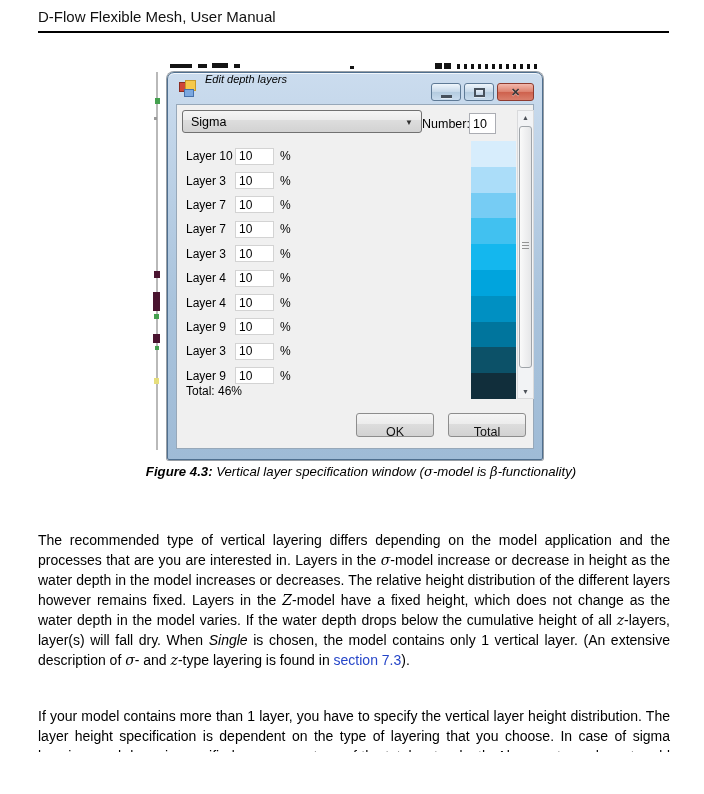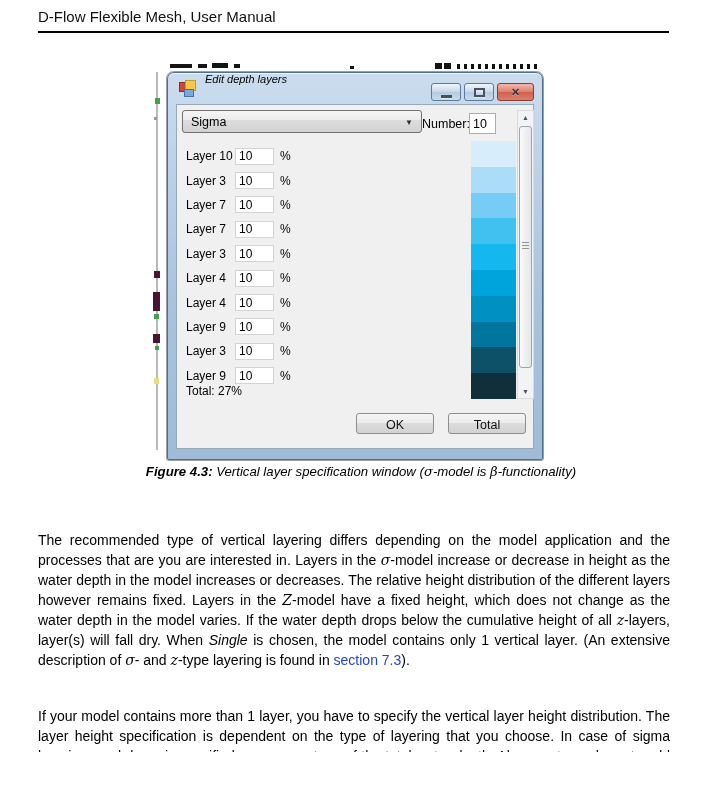--- a/index.html
+++ b/index.html
@@ -87,21 +87,21 @@
   .sb-up{position:absolute;top:3px;left:0;right:0;text-align:center;font-size:7px;color:#4d5259;}
   .sb-down{position:absolute;bottom:3px;left:0;right:0;text-align:center;font-size:7px;color:#4d5259;}
   .sb-thumb{position:absolute;left:1px;top:15px;width:13px;height:242px;box-sizing:border-box;
             background:linear-gradient(90deg,#fafafa,#e5e6e8);border:1px solid #9fa4a9;border-radius:3px;}
   .grip{position:absolute;left:2px;top:50%;margin-top:-5px;width:7px;height:9px;
         background:repeating-linear-gradient(#949494 0 1px,transparent 1px 3px);}
 
   
   .btn{position:absolute;top:308px;width:78px;height:21px;font-size:12.5px;color:#111;
        background:linear-gradient(#f5f5f5,#ececec 45%,#dddddd 45%,#d2d2d2);
-       border:1px solid #8d8d8d;border-radius:3px;font-family:inherit;padding:4px;}
+       border:1px solid #8d8d8d;border-radius:3px;font-family:inherit;padding:11px;}
   .btn.ok{left:179px;}
   .btn.cancel{left:271px;}
 
   
   .caption{position:absolute;left:0;top:464px;width:704px;text-align:center;
            font-size:13.2px;font-style:italic;color:#000;padding-left:9px;}
   .seg-caption-label{font-weight:bold;}
   .para{position:absolute;left:38px;width:632px;font-size:14px;line-height:20px;
         text-align:justify;color:#000;}
   .p1{top:530px;}
@@ -211,21 +211,21 @@
               <span class="row-label">Layer 3</span>
               <input class="row-input" value="10" style="">
               <span class="row-unit">%</span>
             </div>
             <div class="layer-row">
               <span class="row-label">Layer 9</span>
               <input class="row-input" value="10" style="">
               <span class="row-unit">%</span>
             </div>
           </div>
-        <div class="total">Total: 27%</div>
+        <div class="total">Total: 46%</div>
 
         <div class="strip">
             <div class="band" style="background: rgb(215, 237, 252);"></div>
             <div class="band" style="background: rgb(171, 221, 249);"></div>
             <div class="band" style="background: rgb(118, 204, 244);"></div>
             <div class="band" style="background: rgb(65, 193, 240);"></div>
             <div class="band" style="background: rgb(20, 183, 238);"></div>
             <div class="band" style="background: rgb(0, 164, 221);"></div>
             <div class="band" style="background: rgb(0, 144, 194);"></div>
             <div class="band" style="background: rgb(0, 117, 157);"></div>

